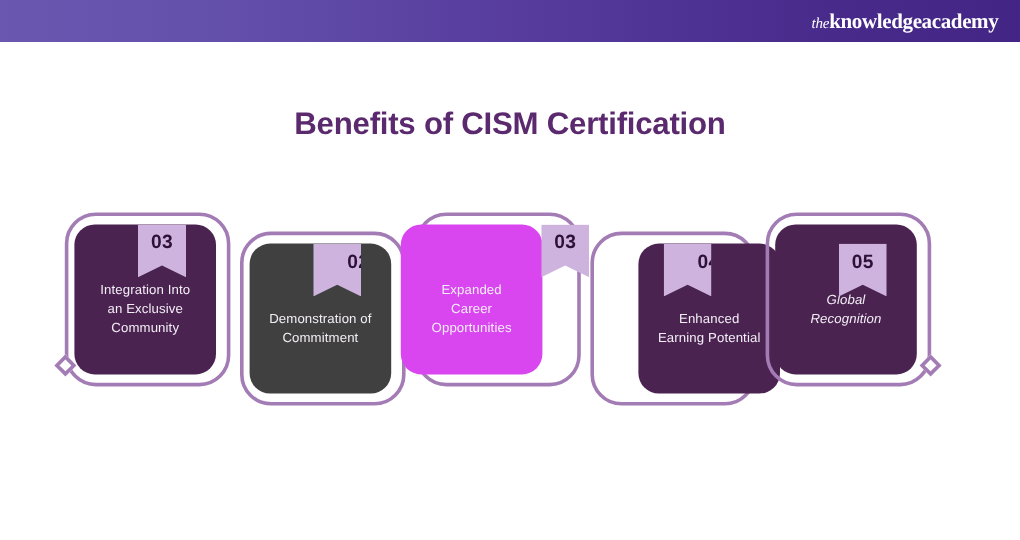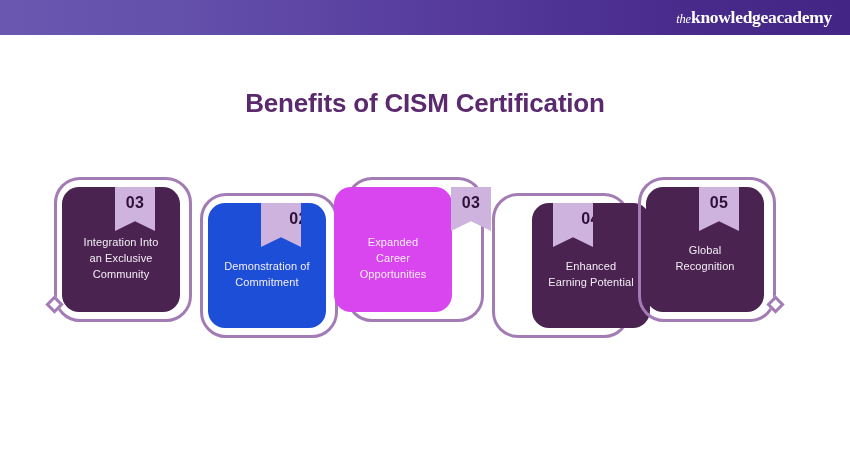--- a/index.html
+++ b/index.html
@@ -128,21 +128,21 @@
       <div class="ring up" style="left: 54px;"></div>
       <div class="card up" style="left: 62px; background: rgb(74, 35, 80);">
         <div class="card-label">Integration Into
 an Exclusive
 Community</div>
       </div>
       <div class="badge up" style="left: 115px;">
         <span class="badge-num">03</span>
       </div>
       <div class="ring down" style="left: 200px;"></div>
-      <div class="card down" style="left: 208px; background: #1d4ed8;">
+      <div class="card down" style="left: 208px; background: #404040;">
         <div class="card-label">Demonstration of
 Commitment</div>
       </div>
       <div class="badge down" style="left: 261px;">
         <span class="badge-num">02</span>
       </div>
       <div class="ring up" style="left: 346px;"></div>
       <div class="card up" style="left: 334px; background: #d946ef;">
         <div class="card-label">Expanded
 Career
@@ -153,24 +153,24 @@
       </div>
       <div class="ring down" style="left: 492px;"></div>
       <div class="card down" style="left: 500px; background: rgb(74, 35, 80); margin-left: 32px;">
         <div class="card-label">Enhanced
 Earning Potential</div>
       </div>
       <div class="badge down" style="left: 553px; text-align: center;">
         <span class="badge-num">04</span>
       </div>
       <div class="ring up" style="left: 638px;"></div>
-      <div class="card up" style="left: 646px; background: rgb(74, 35, 80);">
+      <div class="card up" style="left: 646px; background: rgb(74, 35, 80); font-style: italic;">
         <div class="card-label">Global
 Recognition</div>
       </div>
-      <div class="badge up" style="left: 699px;">
+      <div class="badge up" style="left: 699px; margin-top: 16px;">
         <span class="badge-num">05</span>
       </div>
       <div class="diamond" style="left: 48px; top: 143px;"></div>
       <div class="diamond" style="left: 769px; top: 143px;"></div>
     </div>
 
 </div>
 
 </body></html>

